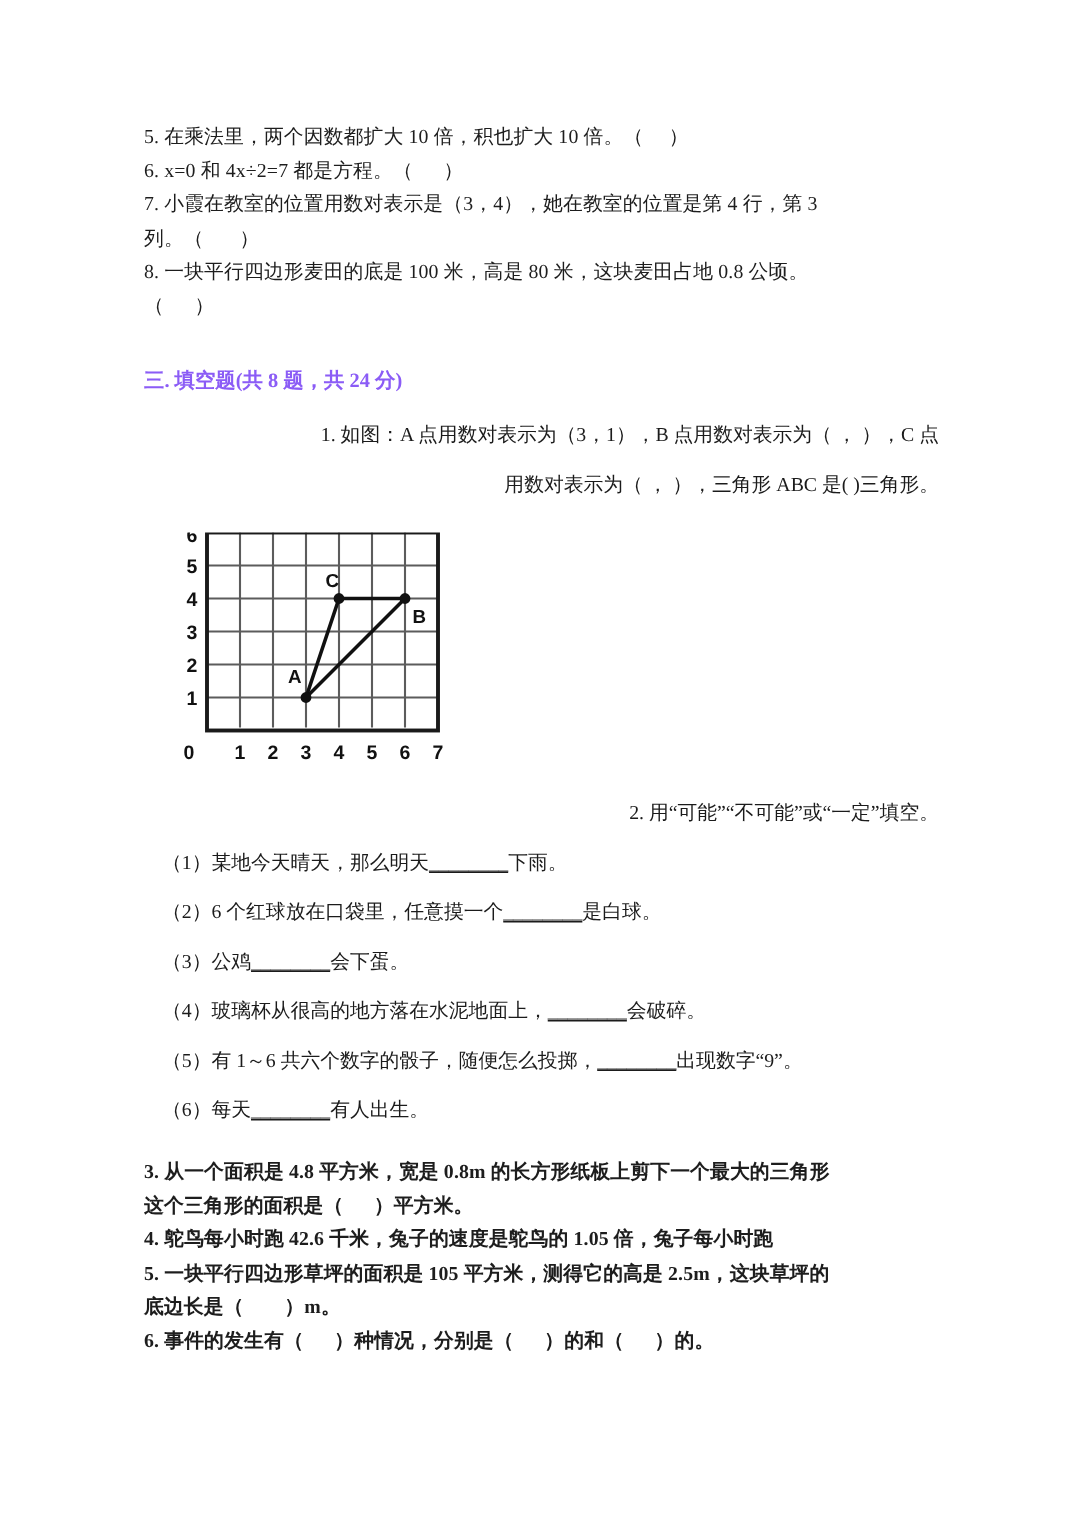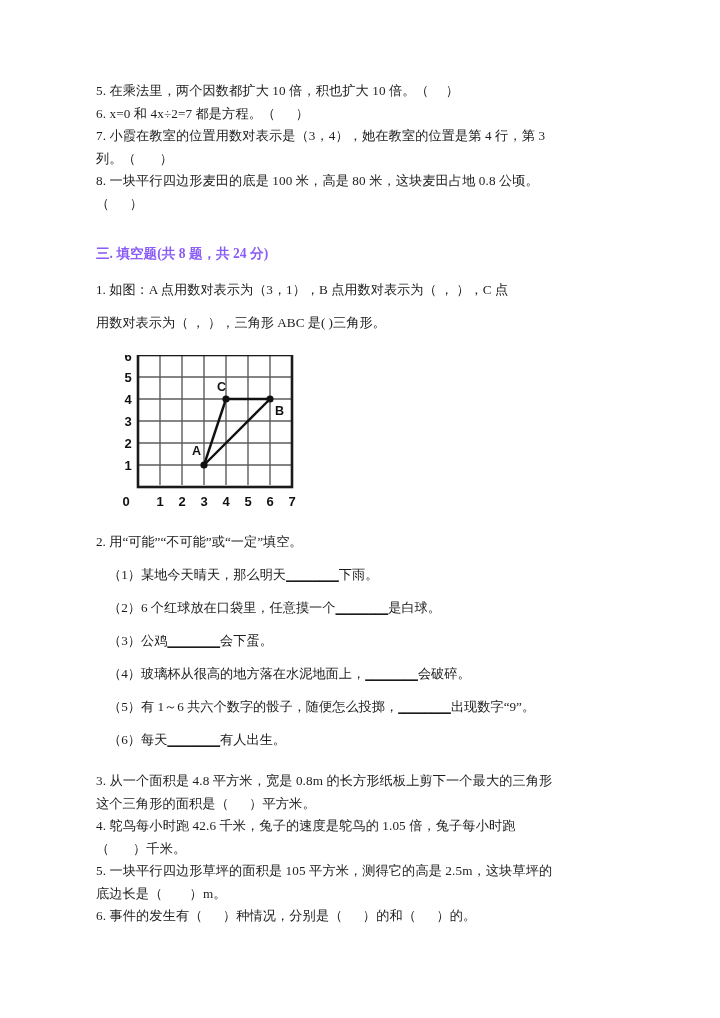--- a/index.html
+++ b/index.html
@@ -46,20 +46,21 @@
     line-height: 22px;
     margin-top: 28px;
     margin-bottom: 8px;
     color: #8b5cf6;
   }
 
   
   .spaced {
     line-height: 33px;
     font-size: 13.2px;
+    text-align: right;
   }
   .sub-item {
     line-height: 33px;
     font-size: 13.2px;
     padding-left: 12px;
   }
 
   
   .figure-wrap {
     margin-top: 16px;
@@ -72,21 +73,21 @@
 
   
   .blank {
     text-decoration: underline;
     text-decoration-thickness: 1px;
     text-underline-offset: 2px;
   }
 
   .tight-group .qline { line-height: 22.5px; }
   .mt6 { margin-top: 6px; }
-  .mt14 { margin-top: 14px; }
+  .mt14 { margin-top: 14px; font-weight: bold; }
 </style>
 </head>
 <body>
 
 <div class="page">
   <div class="content">
 
     <div class="tf-group tight-group">
       <div class="qline">5. 在乘法里，两个因数都扩大 10 倍，积也扩大 10 倍。（     ）</div>
       <div class="qline">6. x=0 和 4x÷2=7 都是方程。（      ）</div>
@@ -173,20 +174,19 @@
 
       <div class="sub-item"><span>（5）有 1～6 共六个数字的骰子，随便怎么投掷，</span><span class="blank">________</span><span>出现数字“9”。</span></div>
 
       <div class="sub-item"><span>（6）每天</span><span class="blank">________</span><span>有人出生。</span></div>
     </div>
 
     <div class="tight-group mt14">
       <div class="qline">3. 从一个面积是 4.8 平方米，宽是 0.8m 的长方形纸板上剪下一个最大的三角形</div>
       <div class="qline">这个三角形的面积是（      ）平方米。</div>
       <div class="qline">4. 鸵鸟每小时跑 42.6 千米，兔子的速度是鸵鸟的 1.05 倍，兔子每小时跑</div>
-      <div class="qline">（       ）千米。</div>
       <div class="qline">5. 一块平行四边形草坪的面积是 105 平方米，测得它的高是 2.5m，这块草坪的</div>
       <div class="qline">底边长是（        ）m。</div>
       <div class="qline">6. 事件的发生有（      ）种情况，分别是（      ）的和（      ）的。</div>
     </div>
 
   </div>
 </div>
 
 </body></html>

